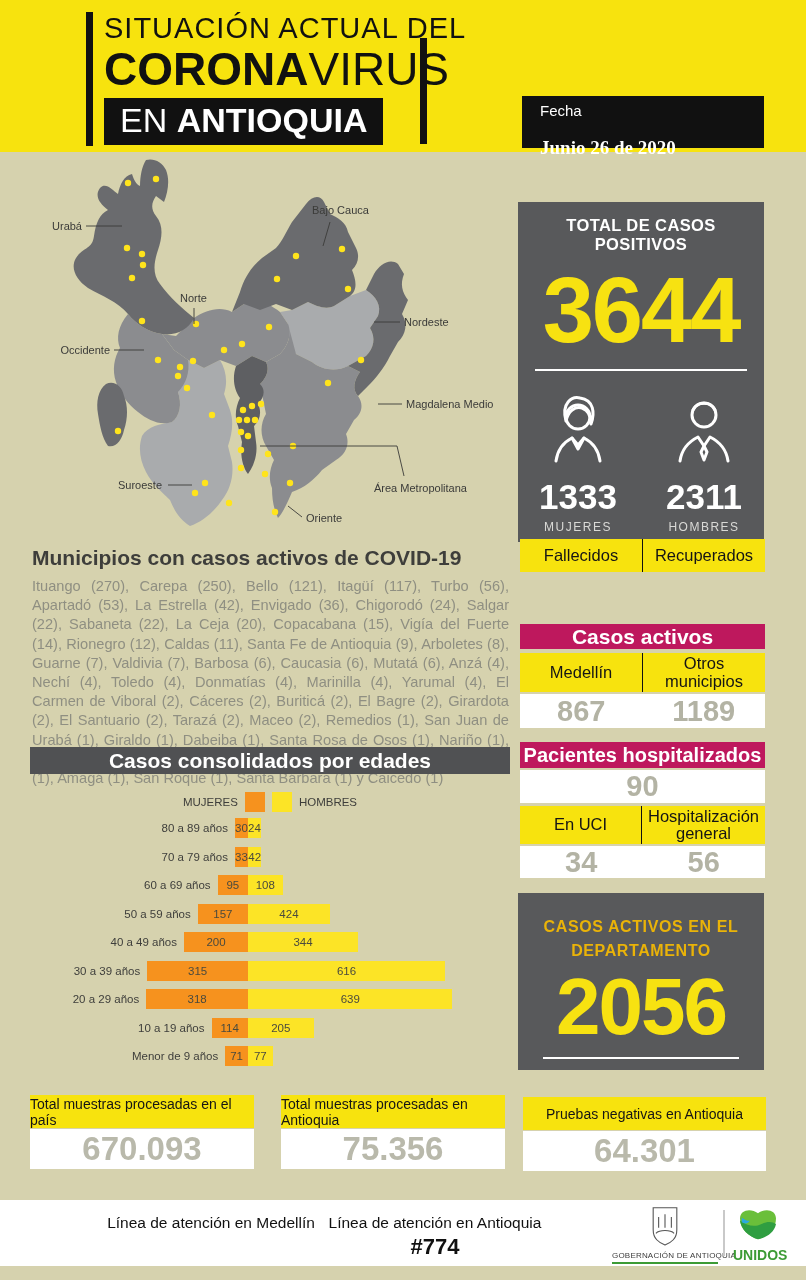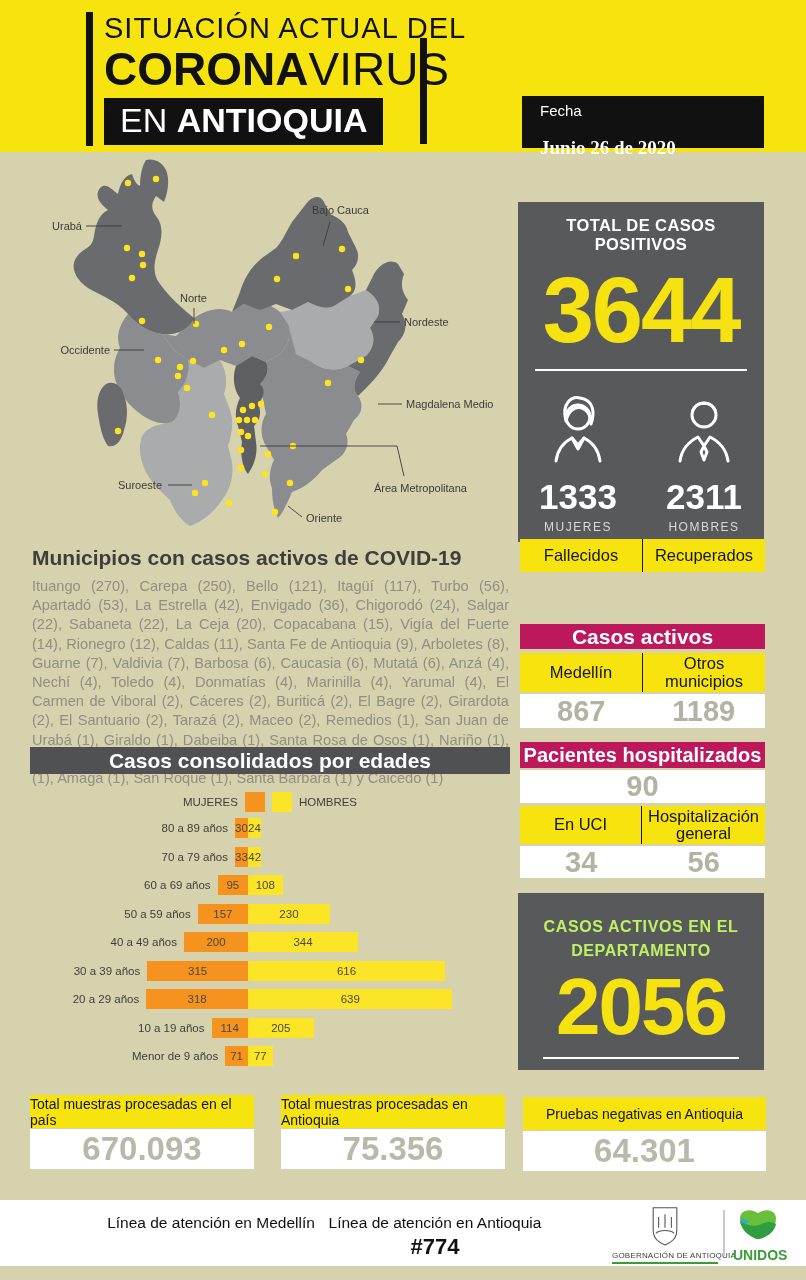--- a/index.html
+++ b/index.html
@@ -65,21 +65,21 @@
   #fallecidos-nums{top:574px;height:36px;}
   #casos-activos-bar{top:624px;height:25px;font-size:21px;}
   #medellin-row{top:653px;height:39px;}
   #medellin-nums{top:694px;height:34px;}
   #hosp-bar{top:742px;height:26px;font-size:20px;}
   #hosp-total{top:770px;height:33px;}
   #uci-row{top:806px;height:38px;}
   #uci-nums{top:846px;height:32px;}
 
   #dept-box{top:893px;height:177px;text-align:center;}
-  #dept-title{padding-top:22px;color:#bef264;font-weight:800;font-size:16px;letter-spacing:0.6px;line-height:1.5;}
+  #dept-title{padding-top:22px;color:#eab308;font-weight:800;font-size:16px;letter-spacing:0.6px;line-height:1.5;}
   #dept-value{color:#F7E211;font-weight:800;font-size:80px;line-height:1.0;letter-spacing:-2px;margin-top:4px;}
   #dept-divider{width:196px;height:2px;background:#fff;margin:10px auto 0 auto;}
 
   
   .stat-label{position:absolute;height:33px;background:#F7E30E;display:flex;align-items:center;justify-content:center;font-size:14px;color:#151515;}
   .stat-value{position:absolute;height:40px;background:#fff;display:flex;align-items:center;justify-content:center;font-weight:800;font-size:33px;color:#B9B9AB;}
   #stat1-label{left:30px;top:1095px;width:224px;}
   #stat1-value{left:30px;top:1129px;width:224px;}
   #stat2-label{left:281px;top:1095px;width:224px;}
   #stat2-value{left:281px;top:1129px;width:224px;}
@@ -219,21 +219,21 @@
         <div class="bar yellow" style="left: 218px; width: 13.44px;">42</div>
       </div>
       <div class="chart-row">
         <span class="chart-cat" style="width: 180.6px;">60 a 69 años</span>
         <div class="bar orange" style="left: 187.6px; width: 30.4px;">95</div>
         <div class="bar yellow" style="left: 218px; width: 34.56px;">108</div>
       </div>
       <div class="chart-row">
         <span class="chart-cat" style="width: 160.76px;">50 a 59 años</span>
         <div class="bar orange" style="left: 167.76px; width: 50.24px;">157</div>
-        <div class="bar yellow" style="left: 218px; width: 81.92px;">230</div>
+        <div class="bar yellow" style="left: 218px; width: 81.92px;">424</div>
       </div>
       <div class="chart-row">
         <span class="chart-cat" style="width: 147px;">40 a 49 años</span>
         <div class="bar orange" style="left: 154px; width: 64px;">200</div>
         <div class="bar yellow" style="left: 218px; width: 110.08px;">344</div>
       </div>
       <div class="chart-row">
         <span class="chart-cat" style="width: 110.2px;">30 a 39 años</span>
         <div class="bar orange" style="left: 117.2px; width: 100.8px;">315</div>
         <div class="bar yellow" style="left: 218px; width: 197.12px;">616</div>

